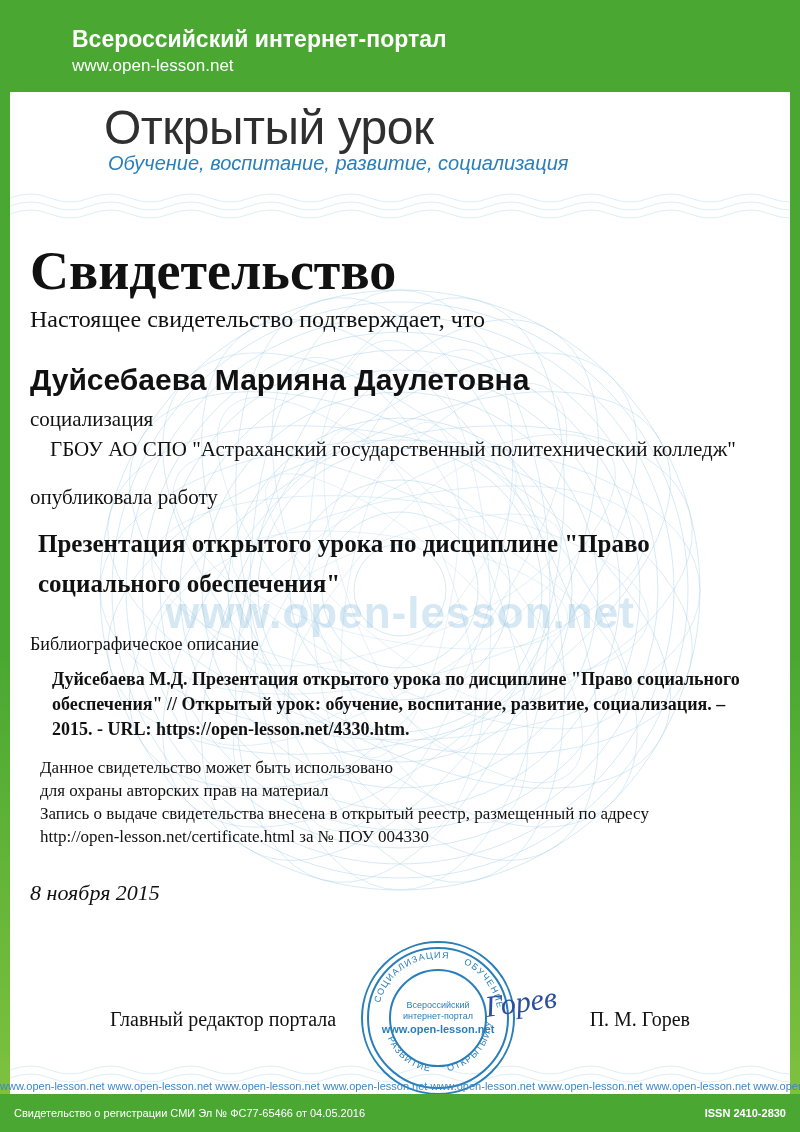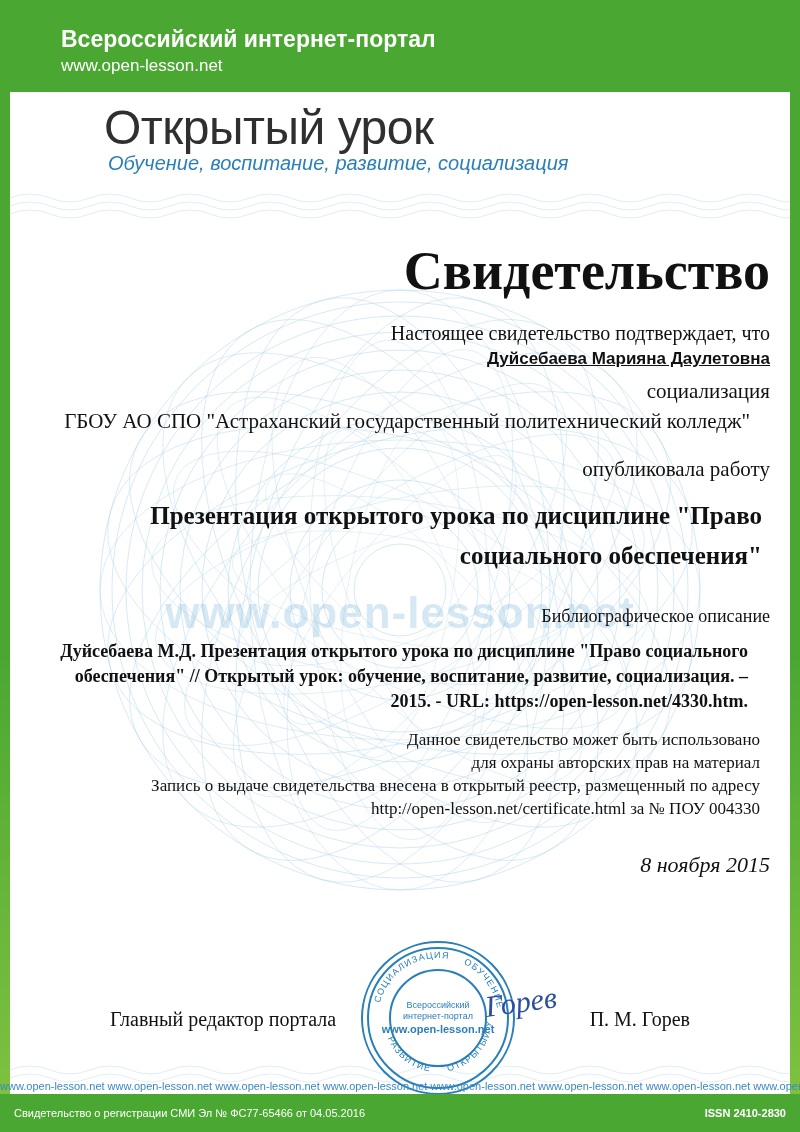--- a/index.html
+++ b/index.html
@@ -32,21 +32,21 @@
   .header-band {
     position: absolute;
     left: 0;
     top: 0;
     width: 800px;
     height: 92px;
     background: #4aa832;
   }
   .header-inner {
     position: absolute;
-    left: 61px;
+    left: 72px;
     top: 26px;
     color: #ffffff;
   }
   .header-title {
     font-family: "Liberation Sans", sans-serif;
     font-weight: bold;
     font-size: 23px;
     letter-spacing: 0px;
     line-height: 26px;
   }
@@ -110,40 +110,39 @@
     letter-spacing: 1px;
     pointer-events: none;
   }
 
   
   .content {
     position: absolute;
     left: 30px;
     top: 200px;
     width: 740px;
-    text-align: right;
+    text-align: left;
     color: #111111;
   }
   .doc-title {
     font-size: 54px;
     font-weight: bold;
     letter-spacing: 0px;
     margin-top: 42px;
     line-height: 58px;
   }
   .line-confirms {
-    font-size: 20px;
-    margin-top: 22px;
+    font-size: 24px;
+    margin-top: 6px;
   }
   .recipient {
     font-family: "Liberation Sans", sans-serif;
-    font-size: 17px;
-    font-weight: bold;
-    margin-top: 4px;
-    text-decoration: underline;
+    font-size: 30px;
+    font-weight: bold;
+    margin-top: 30px;
   }
   .position {
     font-size: 21px;
     margin-top: 10px;
   }
   .org {
     font-size: 21px;
     line-height: 27px;
     margin-top: 4px;
     padding: 0 20px;

